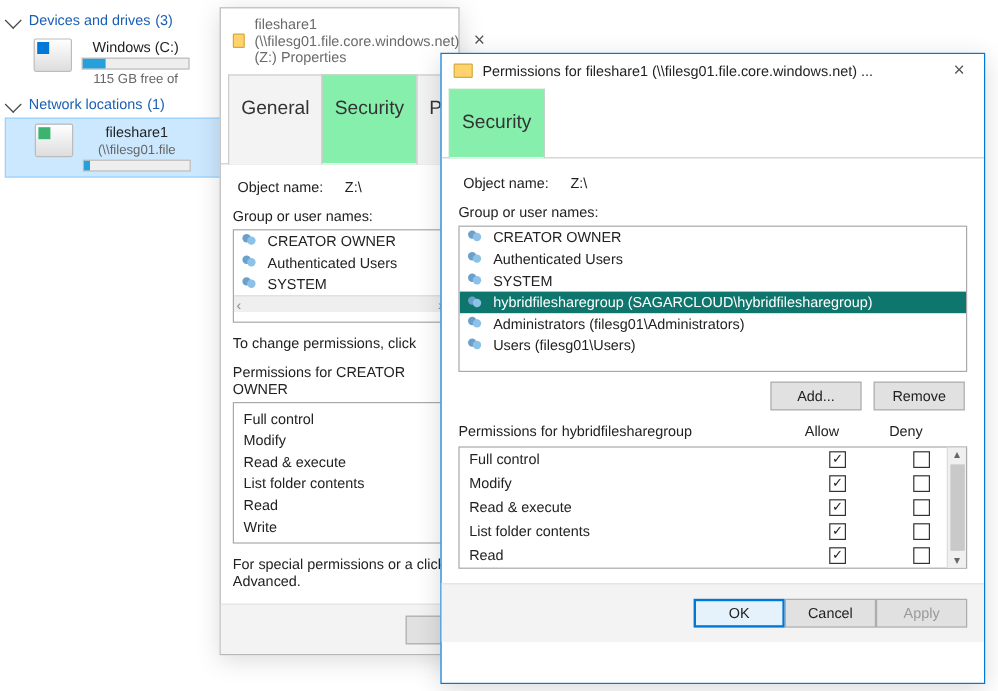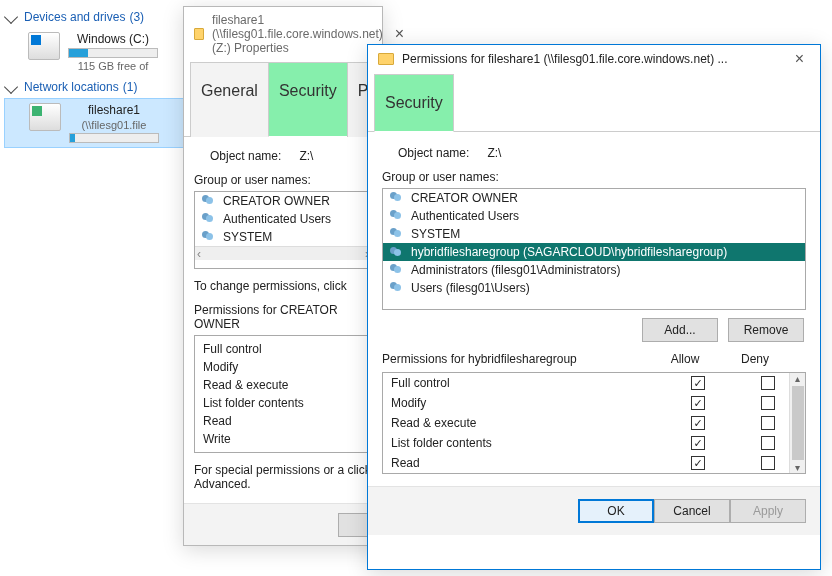--- a/index.html
+++ b/index.html
@@ -68,21 +68,21 @@
 
   .tabs { display:flex; border-bottom:1px solid #ccc; padding-left:6px; gap:0; }
   .tab {
     padding:19px 10px; border:1px solid #ccc; border-bottom:none;
     background:#f3f3f3; margin-right:-1px; position:relative; top:1px;
     font-size:16px; color:#333;text-align:right;
   }
   .tab.active { background:#86efac; border-bottom:1px solid #fff; }
 
   .pane { padding:10px 12px; }
-  .row-label { display:flex; gap:18px; margin:4px 16px 10px; }
+  .row-label { display:flex; gap:18px; margin:4px 4px 10px; }
   .section-label { margin:6px 0 4px; }
 
   .listbox {
     border:1px solid #a9a9a9; background:#fff; font-size:12px;
     overflow:hidden;
   }
   .listbox .item {
     display:flex; align-items:center; gap:6px;
     padding:2px 6px; white-space:nowrap;
   }

